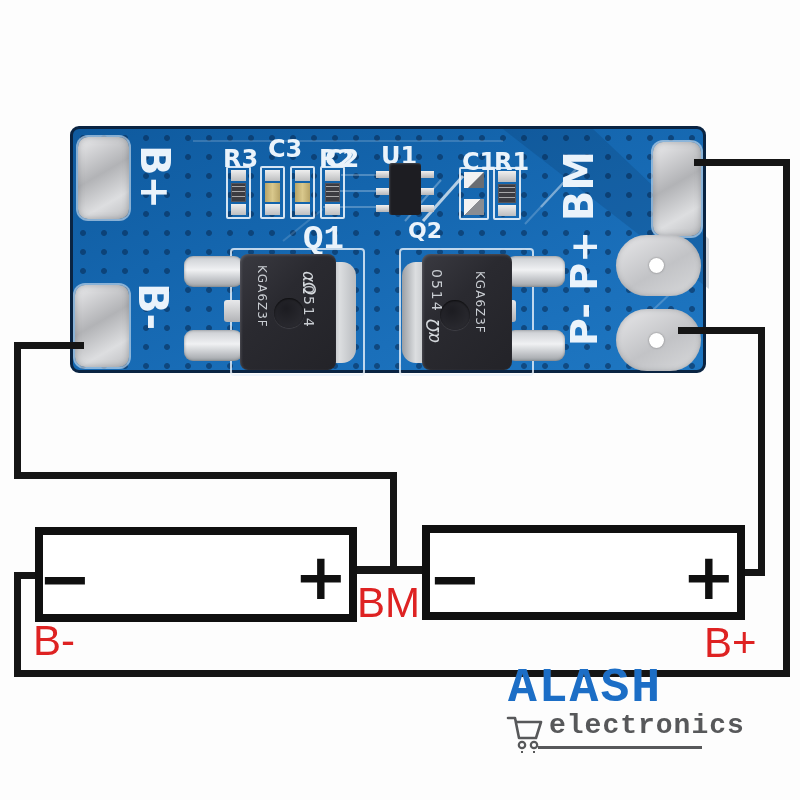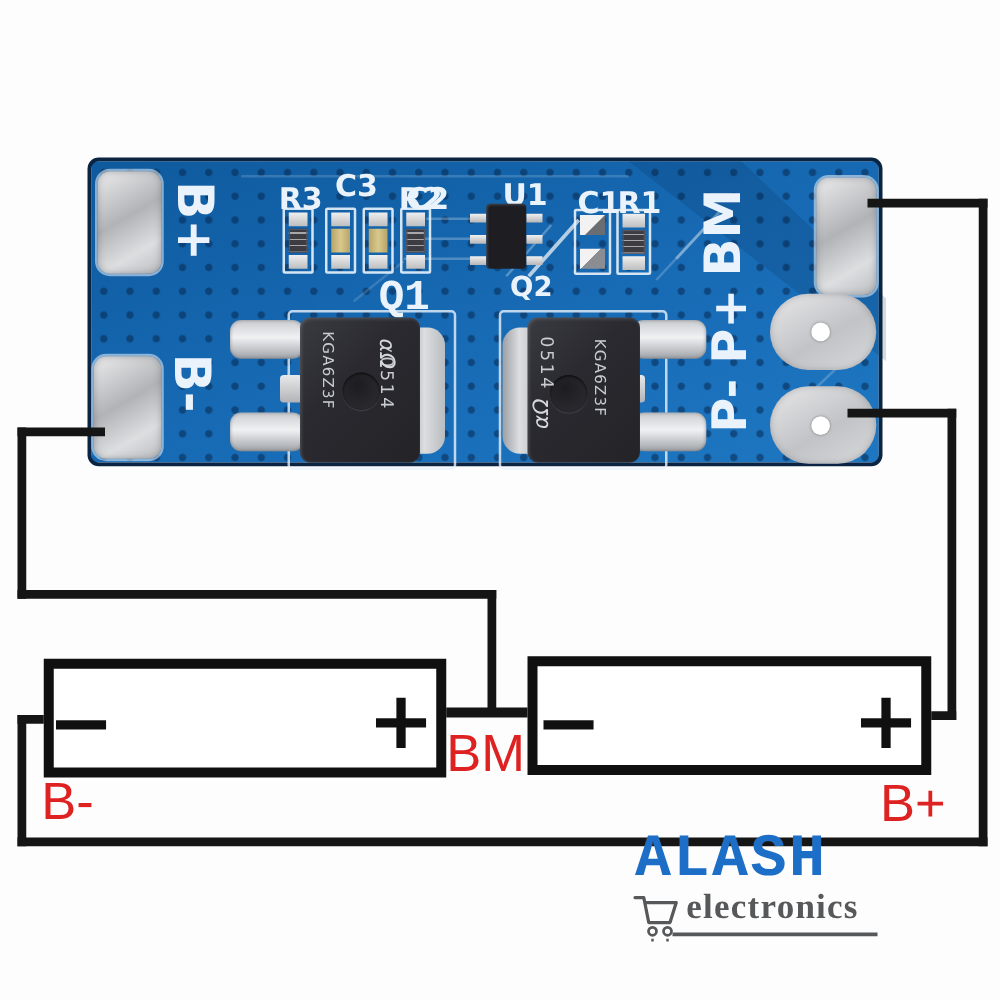--- a/index.html
+++ b/index.html
@@ -56,21 +56,21 @@
         text-align:center;font-family:"DejaVu Sans",sans-serif;}
   .netlabel{position:absolute;color:#de2222;font-size:42px;line-height:1;
             font-family:"Liberation Sans",sans-serif;}
 
   
   #brand{position:absolute;left:508px;top:664px;width:202px;text-align:left;
          font-size:48px;font-weight:bold;letter-spacing:2px;color:#1c6ec6;line-height:1;
          font-family:Liberation Mono, monospace;
          text-shadow:0 0 1px rgba(255,255,255,.25);}
   #brand-sub{position:absolute;left:549px;top:712px;font-size:28px;font-weight:bold;
-             letter-spacing:1px;color:#57585a;line-height:1;font-family:Liberation Serif, serif;}
+             letter-spacing:1px;color:#57585a;line-height:1;font-family:Liberation Mono, monospace;}
   #brand-underline{position:absolute;left:538px;top:746px;width:164px;height:3px;background:#57585a;}
 </style>
 </head>
 <body>
 
 <div id="canvas">
 
   <div id="board">
 
     <svg id="traces" width="636" height="247" viewBox="0 0 636 247">
@@ -112,21 +112,21 @@
       <div class="smdpad" style="top:2px;"></div>
       <div class="smdbody cap"></div>
       <div class="smdpad" style="bottom:2px;"></div>
     </div>
     <div class="smdbox" style="left:247px;top:37px;">
       <div class="smdpad" style="top:2px;"></div>
       <div class="smdbody res"></div>
       <div class="smdpad" style="bottom:2px;"></div>
     </div>
 
-    <div class="silk" style="left:329px;top:15px;font-size:24px;">U1</div>
+    <div class="silk" style="left:308px;top:15px;font-size:24px;">U1</div>
     <div class="ic-pin" style="left:303px;top:42px;"></div>
     <div class="ic-pin" style="left:303px;top:59px;"></div>
     <div class="ic-pin" style="left:303px;top:76px;"></div>
     <div class="ic-pin" style="left:348px;top:42px;"></div>
     <div class="ic-pin" style="left:348px;top:59px;"></div>
     <div class="ic-pin" style="left:348px;top:76px;"></div>
     <div style="position:absolute;left:316px;top:34px;width:32px;height:52px;background:#1d1d22;
                 border-radius:3px;box-shadow:inset 1px 1px 2px rgba(160,170,180,.3);"></div>
 
     <div class="silk" style="left:389px;top:21px;font-size:24px;">C1</div>

